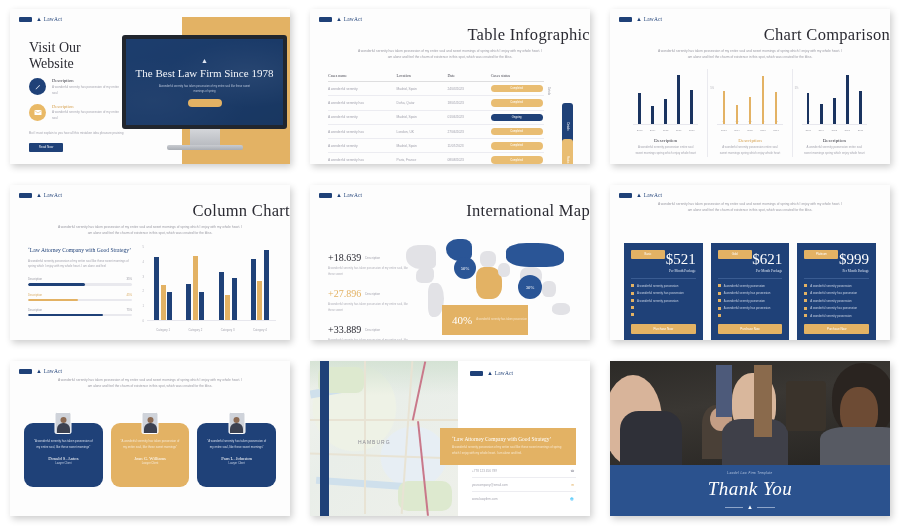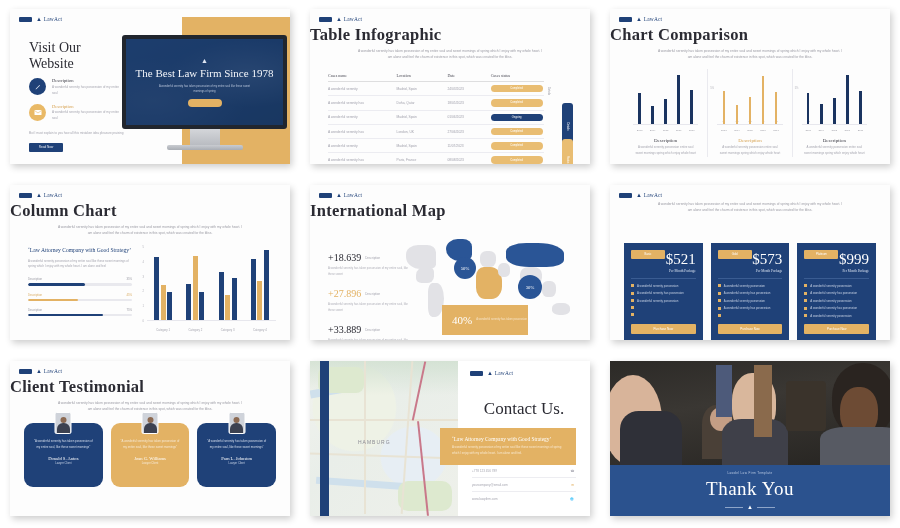--- a/index.html
+++ b/index.html
@@ -24,22 +24,22 @@
     overflow: hidden;
   }
   
   .brand { position: absolute; top: 7px; left: 9px; display: flex; align-items: center; gap: 4px; z-index: 6;}
   .brand .blk { width: 13px; height: 5px; background: #1f4178; border-radius: 1px; }
   .brand .mark { font-family: "Liberation Serif", serif; font-size: 5.4px; color: #1f4178; letter-spacing: .2px; white-space: nowrap;}
   .brand .mark b { font-size: 6px; }
   
   .h-title {
     font-family: "Liberation Serif", serif;
-    font-size: 16.5px; color: #2b2b33; text-align: left;
-    font-weight: 700; letter-spacing: .3px;
+    font-size: 16.5px; color: #2b2b33; text-align: right;
+    font-weight: 400; letter-spacing: .3px;
   }
   .h-sub {
     font-size: 3.3px; color: #9a9aa3; text-align: center;
     line-height: 1.85; margin-top: 3px; padding: 0 46px;
   }
   
   .s1 .gold-block { position: absolute; right: 0; top: 8px; width: 108px; height: 153px; background: #e3b264; }
   .s1 .left { position: absolute; left: 19px; top: 31px; width: 95px; }
   .s1 .big {
     font-family: "Liberation Serif", serif; font-size: 14px; color: #2b2b33;
@@ -193,21 +193,21 @@
   .s8 .crow { position:absolute; left:14px; right:14px; display:flex; align-items:center; justify-content:space-between;
               border-bottom:.6px solid #ededf1; padding-bottom:3px;}
   .s8 .crow span { font-size:3.1px; color:#a6a6b0;}
   .s8 .ic { width:7px;height:7px;border-radius:50%; display:flex;align-items:center;justify-content:center; font-size:3.6px; color:#1f4178;}
   
   .s9 { background:#1f4178; }
   .s9 .photo { position:absolute; left:0; right:0; top:0; height:104px; overflow:hidden;
     background: linear-gradient(170deg,#2c2a27 0%,#3a3733 40%,#262421 100%); }
   .s9 .photo .p { position:absolute; border-radius:50% 50% 45% 45%;}
   .s9 .band { position:absolute; left:0; right:0; bottom:0; top:104px; background:#2b528e; display:flex;
-              flex-direction:column; align-items:center; justify-content:center;}
+              flex-direction:column; align-items:center; justify-content:center;font-style:italic;}
   .s9 .band .sm { font-size:3px; color:#bcccE4; letter-spacing:.4px;}
   .s9 .band .ty { font-family:"Liberation Serif",serif; font-size:19px; color:#fff; margin-top:3px; letter-spacing:.5px;}
   .s9 .band .dash { display:flex; align-items:center; gap:4px; margin-top:4px;}
   .s9 .band .dash i { display:block; width:18px; height:.8px; background:#8ea5c9;}
   .s9 .band .dash b { font-family:"Liberation Serif",serif; font-size:6px; color:#fff; font-weight:400;}
 </style>
 </head>
 <body>
 
 <div class="grid">
@@ -618,21 +618,21 @@
             <li>
                 <i class="sq"></i>
                 <span></span>
               </li>
           </ul>
           <div class="buy">Purchase Now</div>
         </div>
 
         <div class="pcard">
           <div class="tag">Gold</div>
-          <div class="amt">$573</div>
+          <div class="amt">$621</div>
           <div class="per">Per Month Package</div>
           <div class="hr"></div>
           <ul>
             <li>
                 <i class="sq"></i>
                 <span>A wonderful serenity possession</span>
               </li>
             <li>
                 <i class="sq"></i>
                 <span>A wonderful serenity has possession</span>
@@ -686,21 +686,20 @@
     </div>
   </div>
 
   <div class="cell">
     <div class="slide s7">
       <div class="brand">
         <div class="blk"></div>
         <div class="mark"><b>▲</b> <span>LawAct</span></div>
       </div>
       <div style="margin-top:16px;">
-        <div class="h-title">Client Testimonial</div>
         <div class="h-sub">A wonderful serenity has taken possession of my entire soul and sweet mornings of spring which I enjoy with my whole heart. I am alone and feel the charm of existence in this spot, which was created for the bliss.</div>
       </div>
       <div class="tcards">
         <div class="tcard navy">
           <div class="ava">
               <div class="head"></div>
               <div class="body"></div>
             </div>
           <div class="q">“A wonderful serenity has taken possession of my entire soul, like these sweet mornings”</div>
           <div class="nm">Donald S. Antos</div>
@@ -742,21 +741,20 @@
         <div class="rail" style="left:108px;top:0;width:2px;height:60px;transform:rotate(12deg)"></div>
         <div class="rail" style="left:112px;top:60px;width:2px;height:95px;transform:rotate(-6deg)"></div>
         <div class="city">HAMBURG</div>
       </div>
       <div class="navybar"></div>
       <div class="right">
         <div class="brand" style="top:9px;left:12px;">
           <div class="blk"></div>
           <div class="mark"><b>▲</b> <span>LawAct</span></div>
         </div>
-        <div class="ct">Contact Us.</div>
         <div class="goldpanel">
           <div class="t">‘Law Attorney Company with Good Strategy’</div>
           <div class="d">A wonderful serenity possession of my entire soul like these sweet mornings of spring which I enjoy with my whole heart. I am alone and feel.</div>
         </div>
         <div class="crow" style="top:106px">
           <span>+778 123 456 789</span>
           <span class="ic">☎</span>
         </div>
         <div class="crow" style="top:120px">
           <span>yourcompany@email.com</span>

